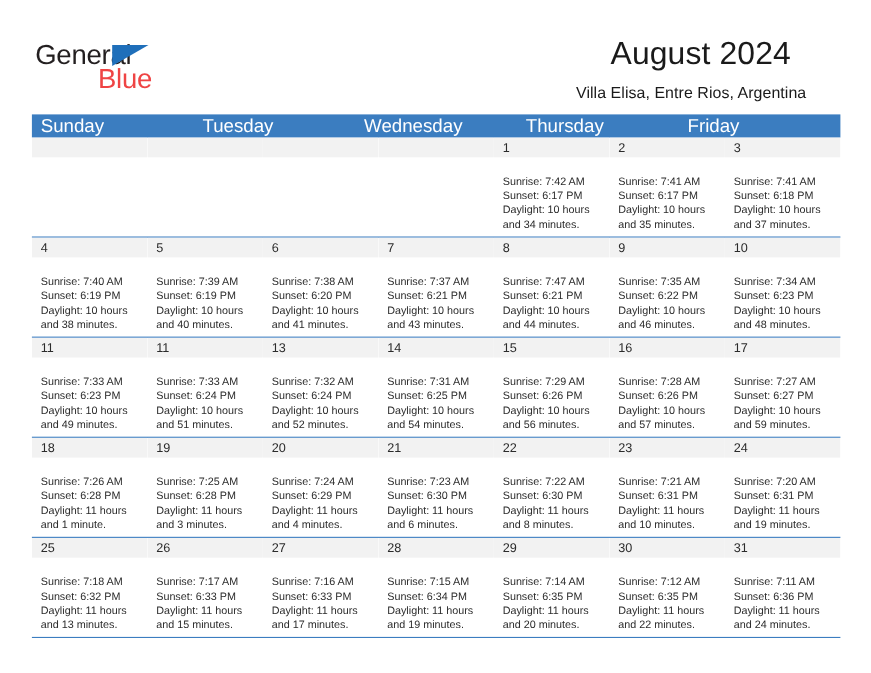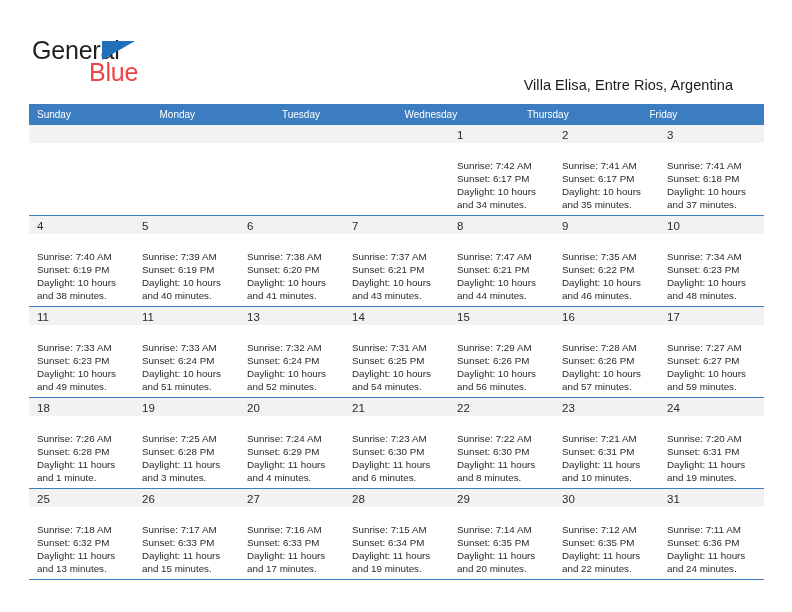--- a/index.html
+++ b/index.html
@@ -91,21 +91,21 @@
     width: 735px;
   }
   .cal-header {
     display: flex;
     background: #3b7dc0;
     height: 21px;
   }
   .cal-header .hcell {
     flex: 1 1 0;
     color: #ffffff;
-    font-size: 10px;
+    font-size: 17px;
     line-height: 21px;
     padding-left: 8px;
     box-sizing: border-box;
     white-space: nowrap;
     overflow: hidden;
   }
   .week {
     display: flex;
     border-top: 1px solid #3b7dc0;
     height: 90px;
@@ -155,28 +155,28 @@
 <div class="page">
 
   <div class="top">
 
     <div class="logo">
       <span class="logo-general">General</span>
       <span class="logo-tri"></span>
       <span class="logo-blue">Blue</span>
     </div>
 
+    <div class="title">August 2024</div>
     <div class="subtitle">Villa Elisa, Entre Rios, Argentina</div>
   </div>
 
   <div class="cal">
 
     <div class="cal-header">
       <div class="hcell">Sunday</div>
-      <div class="hcell">Monday</div>
       <div class="hcell">Tuesday</div>
       <div class="hcell">Wednesday</div>
       <div class="hcell">Thursday</div>
       <div class="hcell">Friday</div>
     </div>
 
     <div class="week first">
       <div class="daycell empty">
         <div class="daynum-band"><span class="daynum"></span></div>
         <div class="info">

